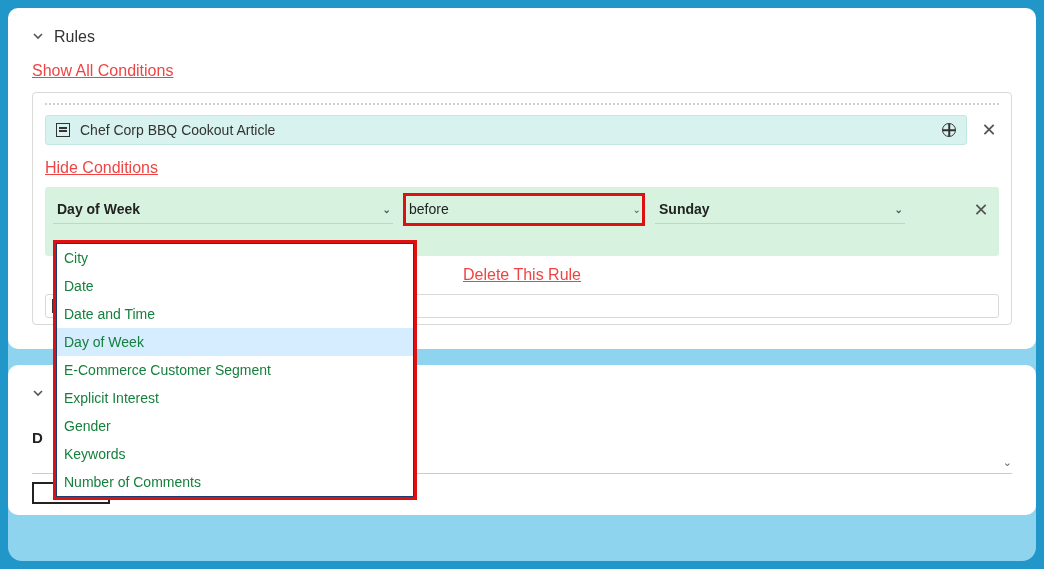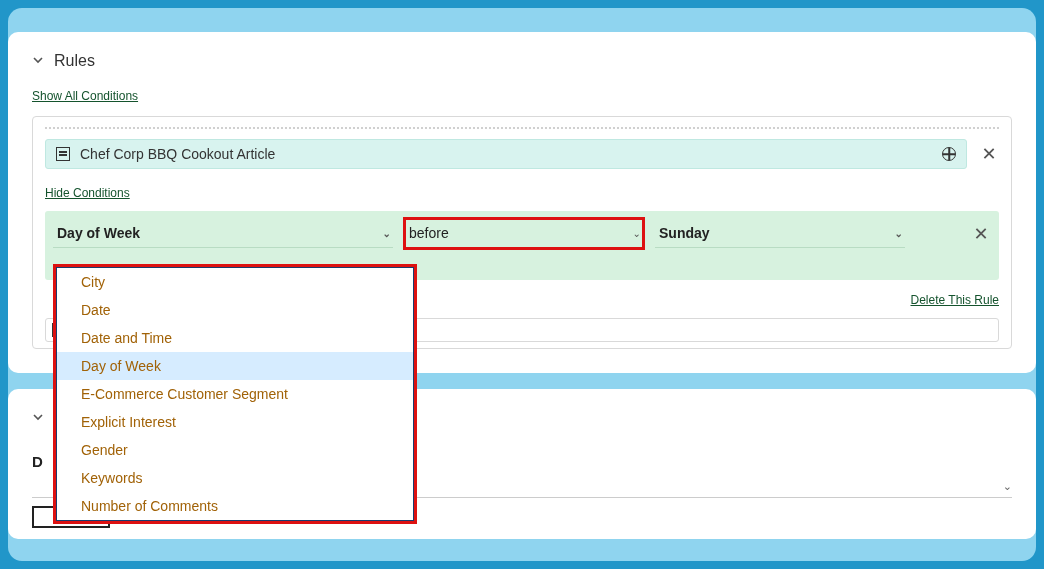--- a/index.html
+++ b/index.html
@@ -24,38 +24,38 @@
     flex-direction:column;
     gap:16px;
     border-radius:14px;
   }
   .panel {
     background: #fff;
     border-radius: 10px;
     padding: 20px 24px 24px 24px;
     position: relative;
   }
-  .panel.top { flex:0 0 auto;margin-top:24px; }
+  .panel.top { flex:0 0 auto; }
   .panel.bottom { flex:0 0 auto; height:150px; }
   .rules-header {
     display:flex;
     align-items:center;
     gap:10px;
     font-size:16px;
     color:#333;
     margin-bottom:16px;
   }
   .chev {
     display:inline-block;
     transform: rotate(0deg);
   }
   .link {
-    color:#14532d;
+    color:#ef4444;
     text-decoration: underline;
-    font-size:12px;
+    font-size:16px;
     cursor:pointer;
   }
   .rule-card {
     border:1px solid #d9d9d9;
     border-radius:4px;
     margin-top:12px;
     padding:10px 12px 6px 12px;
     position:relative;
   }
   .dotted {
@@ -111,21 +111,21 @@
   }
   .dd .caret{
     position:absolute;right:2px;top:50%;transform:translateY(-50%);font-size:10px;color:#555;
   }
   .dd.first{flex:0 0 340px;}
   .dd.mid{flex:0 0 238px;font-weight:400;}
   .dd.last{flex:0 0 250px;font-weight:700;}
   .redbox{outline:3px solid #d11; outline-offset:-1px;}
   .cond-row .x-icon{margin-left:auto;align-self:center;}
   .rule-card .delete-row{
-    text-align:right;margin-top:10px;
+    text-align:center;margin-top:10px;
   }
   .add-slot{
     margin-top:10px;border:1px solid #d9d9d9;padding:4px 6px;display:flex;align-items:center;border-radius:3px;
   }
   .add-slot .sq{width:14px;height:14px;border:1.5px solid #333;display:inline-block;}
   
   .dropdown-list{
     position:absolute;
     left:48px; 
     width:358px;
@@ -133,23 +133,23 @@
     border:1px solid #1a3c6e;
     outline:3px solid #d11;
     z-index:50;
     top:235px;
   }
   .dropdown-list .scroll{
     max-height:262px;
     overflow-y:scroll;
   }
   .dropdown-list .item{
-    padding:6px 24px;
+    padding:6px 7px;
     font-size:14px;
-    color:#a16207;
+    color:#15803d;
     cursor:pointer;
   }
   .dropdown-list .item.hl{background:#d6ecff;}
   
   .dropdown-list .scroll::-webkit-scrollbar{width:16px;}
   .dropdown-list .scroll::-webkit-scrollbar-track{background:#f0f0f0;}
   .dropdown-list .scroll::-webkit-scrollbar-thumb{background:#c4c4c4;}
   .dropdown-list .scroll::-webkit-scrollbar-button{height:14px;background:#e8e8e8;}
   
   .panel.bottom .collapse-row{display:flex;align-items:center;gap:10px;}

